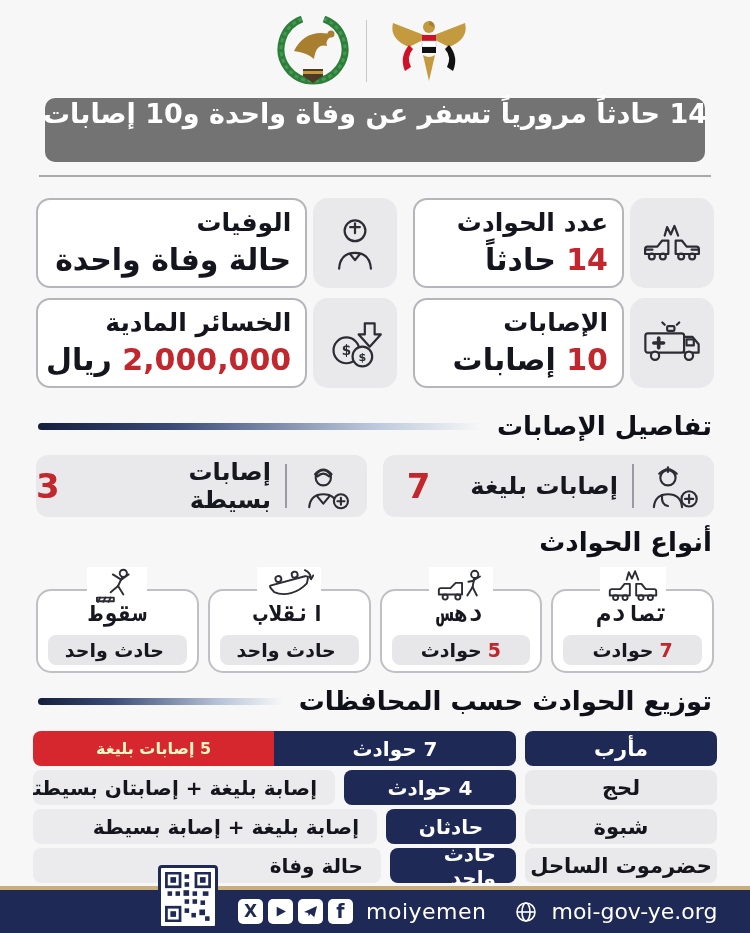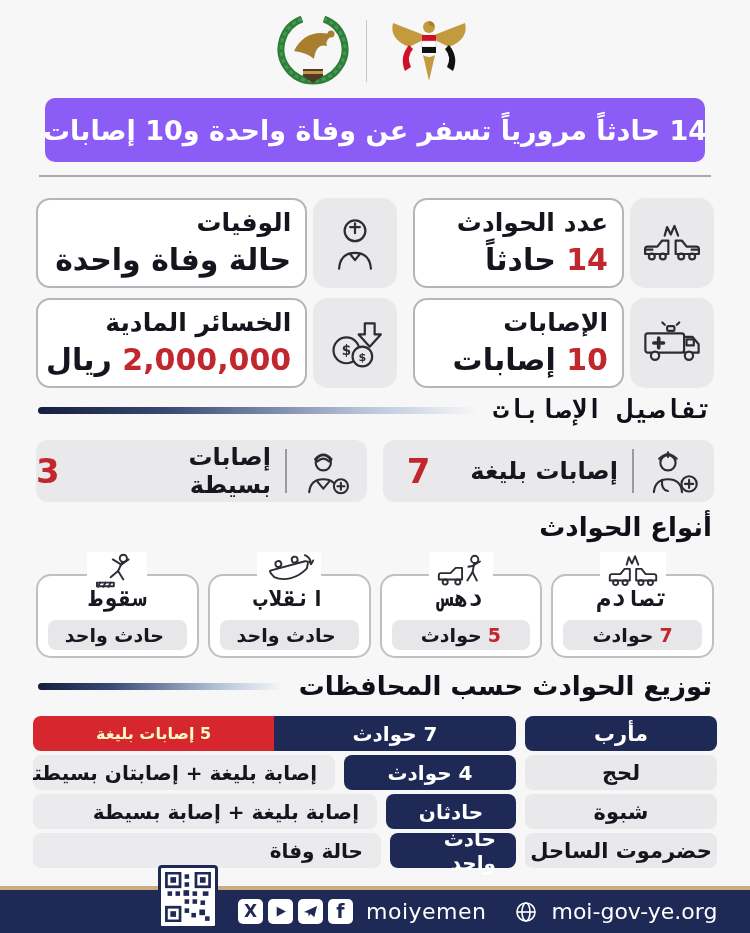--- a/index.html
+++ b/index.html
@@ -12,22 +12,22 @@
     position:relative;
   }
   .page { width:750px; height:933px; position:relative; }
 
   
   .logo-row { padding-top:10px; height:92px; display:flex; align-items:center; justify-content:center; gap:16px; }
   .logo-sep { width:1px; height:62px; background:#c9c9cd; }
 
   
   .banner {
-    margin:6px 45px 0; height:64px; background:#8b5cf6; border-radius:10px;
-    display:flex; align-items:center; justify-content:center;
+    margin:6px 45px 0; height:64px; background:#737373; border-radius:10px;
+    display:flex; justify-content:center;
   }
   .banner-title { color:#fff; font-weight:bold; font-size:27px; white-space:nowrap; }
 
   .top-divider { margin:13px auto 0; width:672px; height:2px; background:#a8a8ad; }
 
   
   .stats { margin:21px 36px 0; display:grid; grid-template-columns:1fr 1fr; gap:10px 16px; }
   .stat-card { height:90px; display:flex; gap:6px; }
   .stat-icon-box {
     width:84px; height:90px; background:#e9e9eb; border-radius:15px;
@@ -236,21 +236,21 @@
           <text class="sym" x="28" y="36.5" font-size="9" text-anchor="middle">$</text>
         </svg>
       </div>
       <div class="stat-text-box">
         <div class="stat-label">الخسائر المادية</div>
         <div class="stat-value"><span class="red">2,000,000</span> <span>ريال</span></div>
       </div>
     </div>
   </div>
 
-  <div class="section-head" style="margin-top:6px;font-family:Liberation Mono, monospace;">
+  <div class="section-head" style="margin-top:23px;">
     <span class="section-title">تفاصيل الإصابات</span>
     <span class="grad-line"></span>
   </div>
 
   <div class="detail-cards">
     <div class="detail-card">
       <span style="line-height:0;">
         <svg class="line-ic" width="54" height="48" viewBox="0 0 46 40">
           <circle cx="17" cy="13" r="6.5"></circle>
           <path d="M9.5 9.5 q7.5 -7 15 0"></path>

